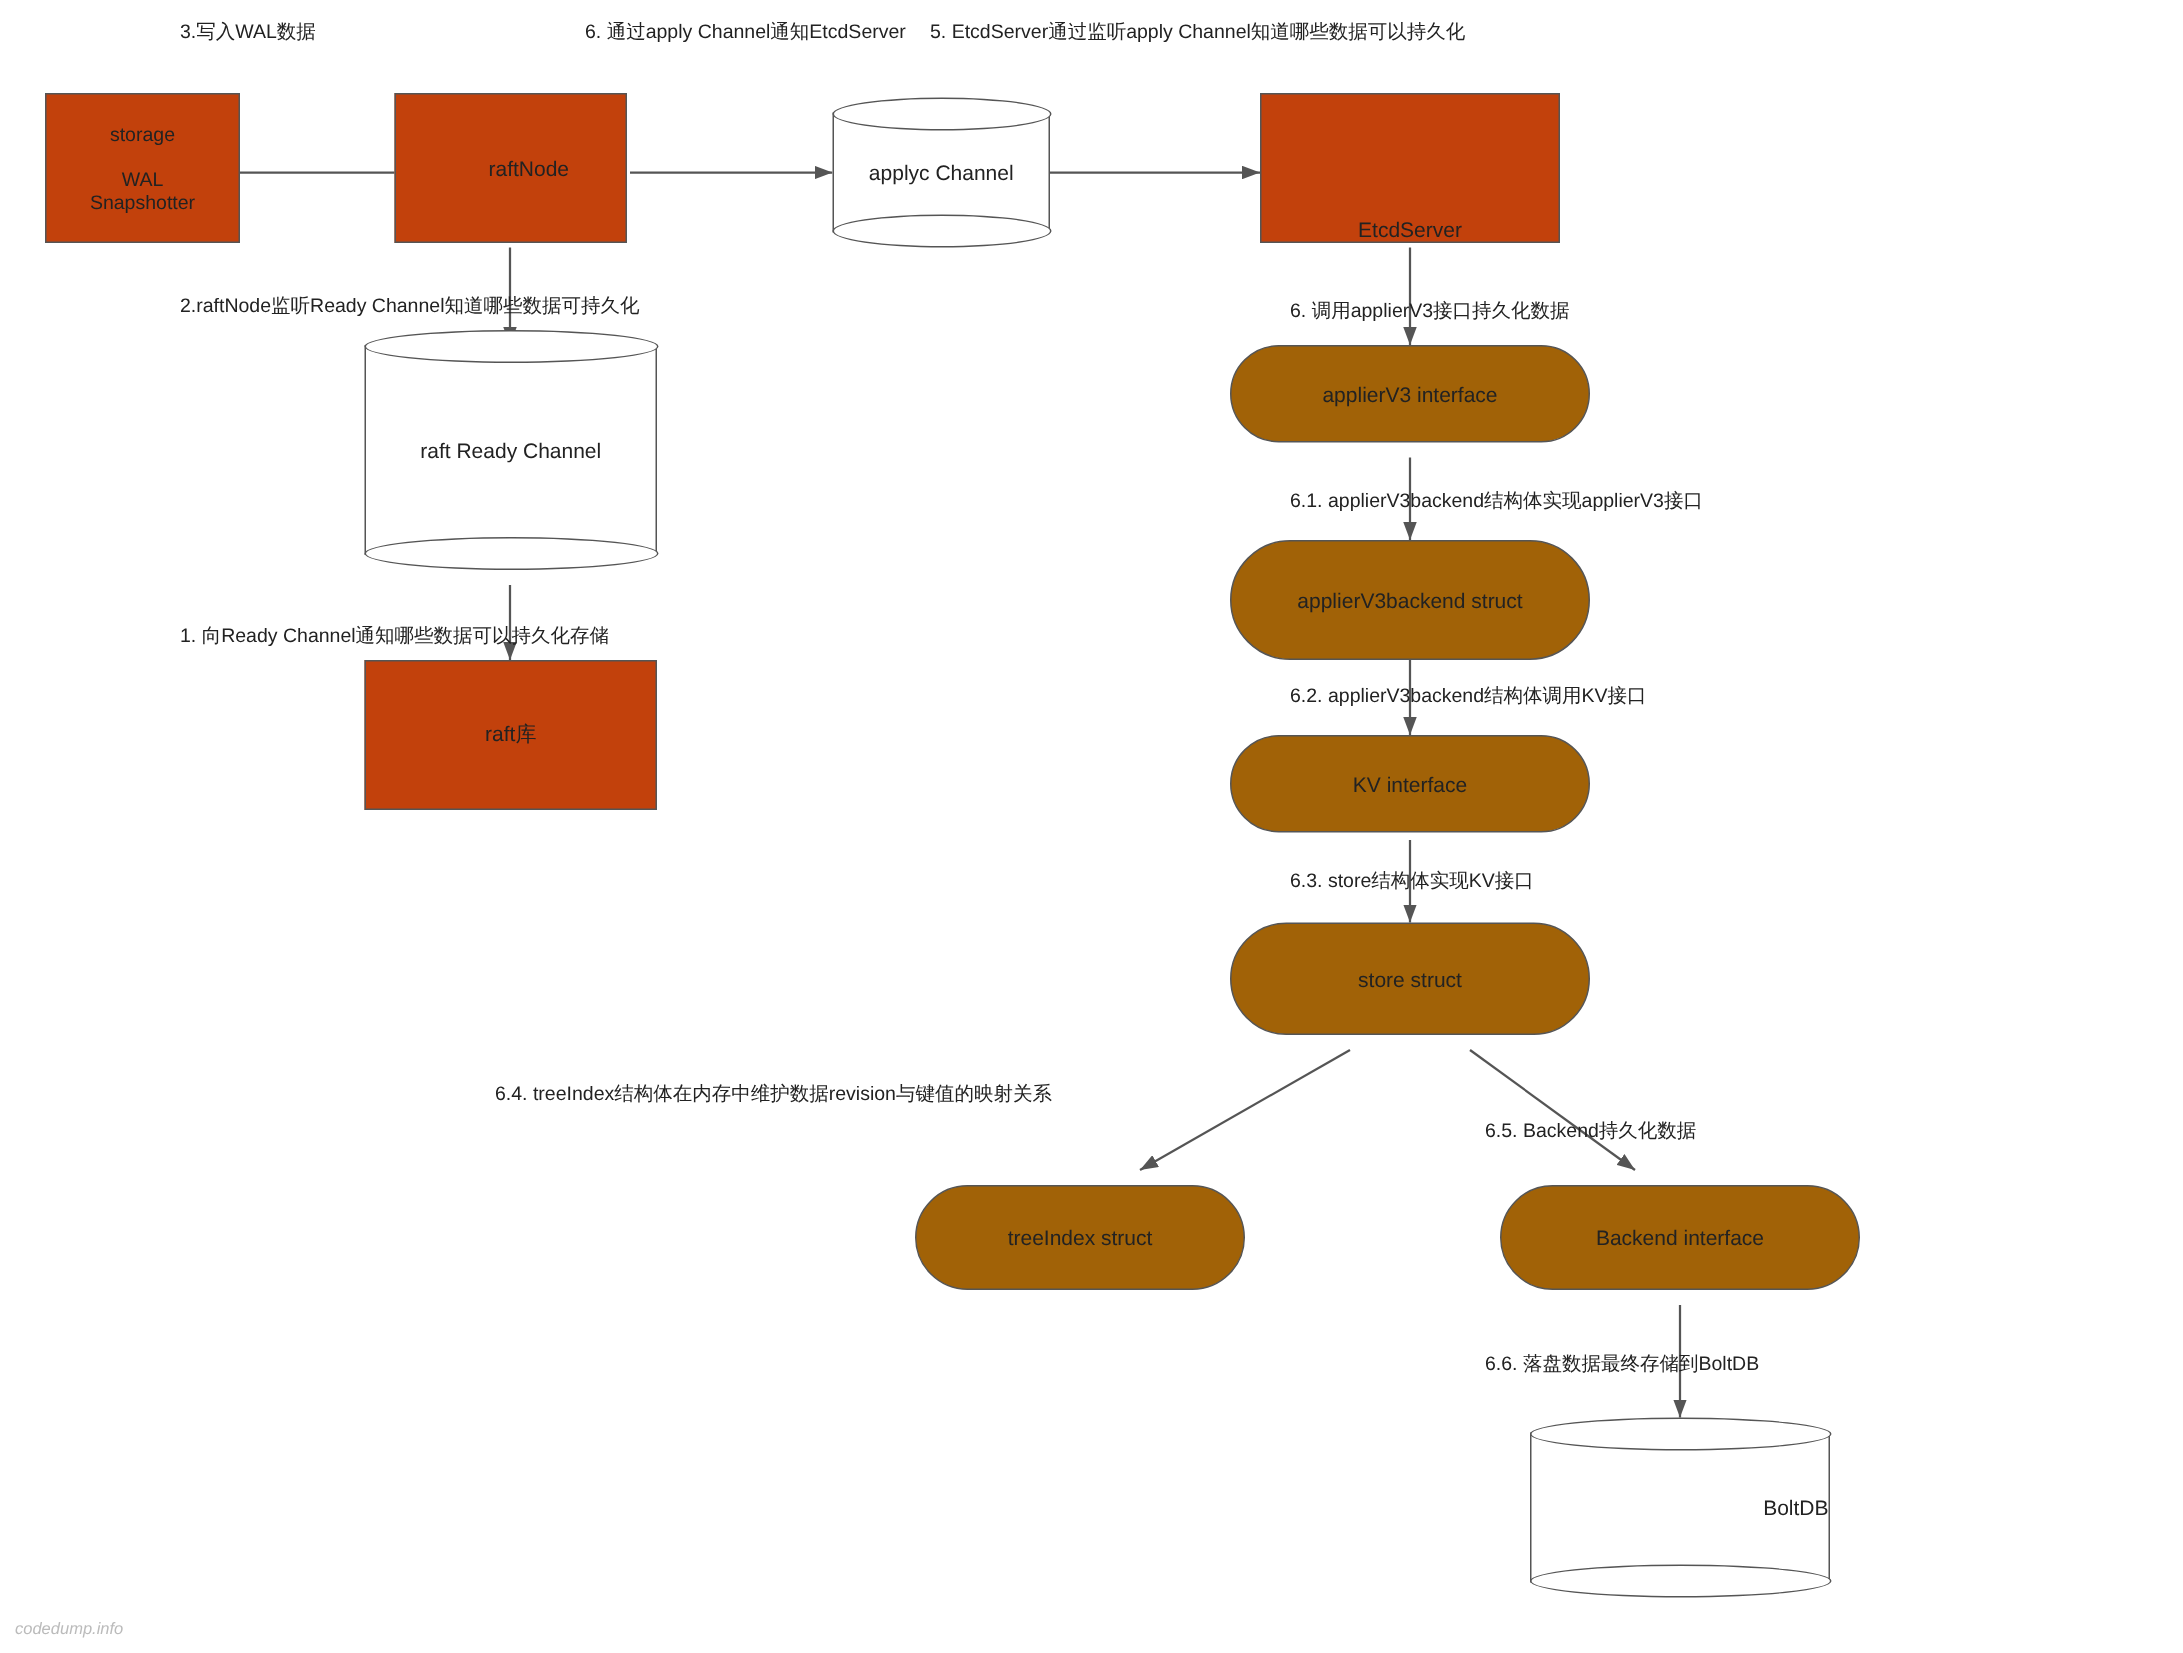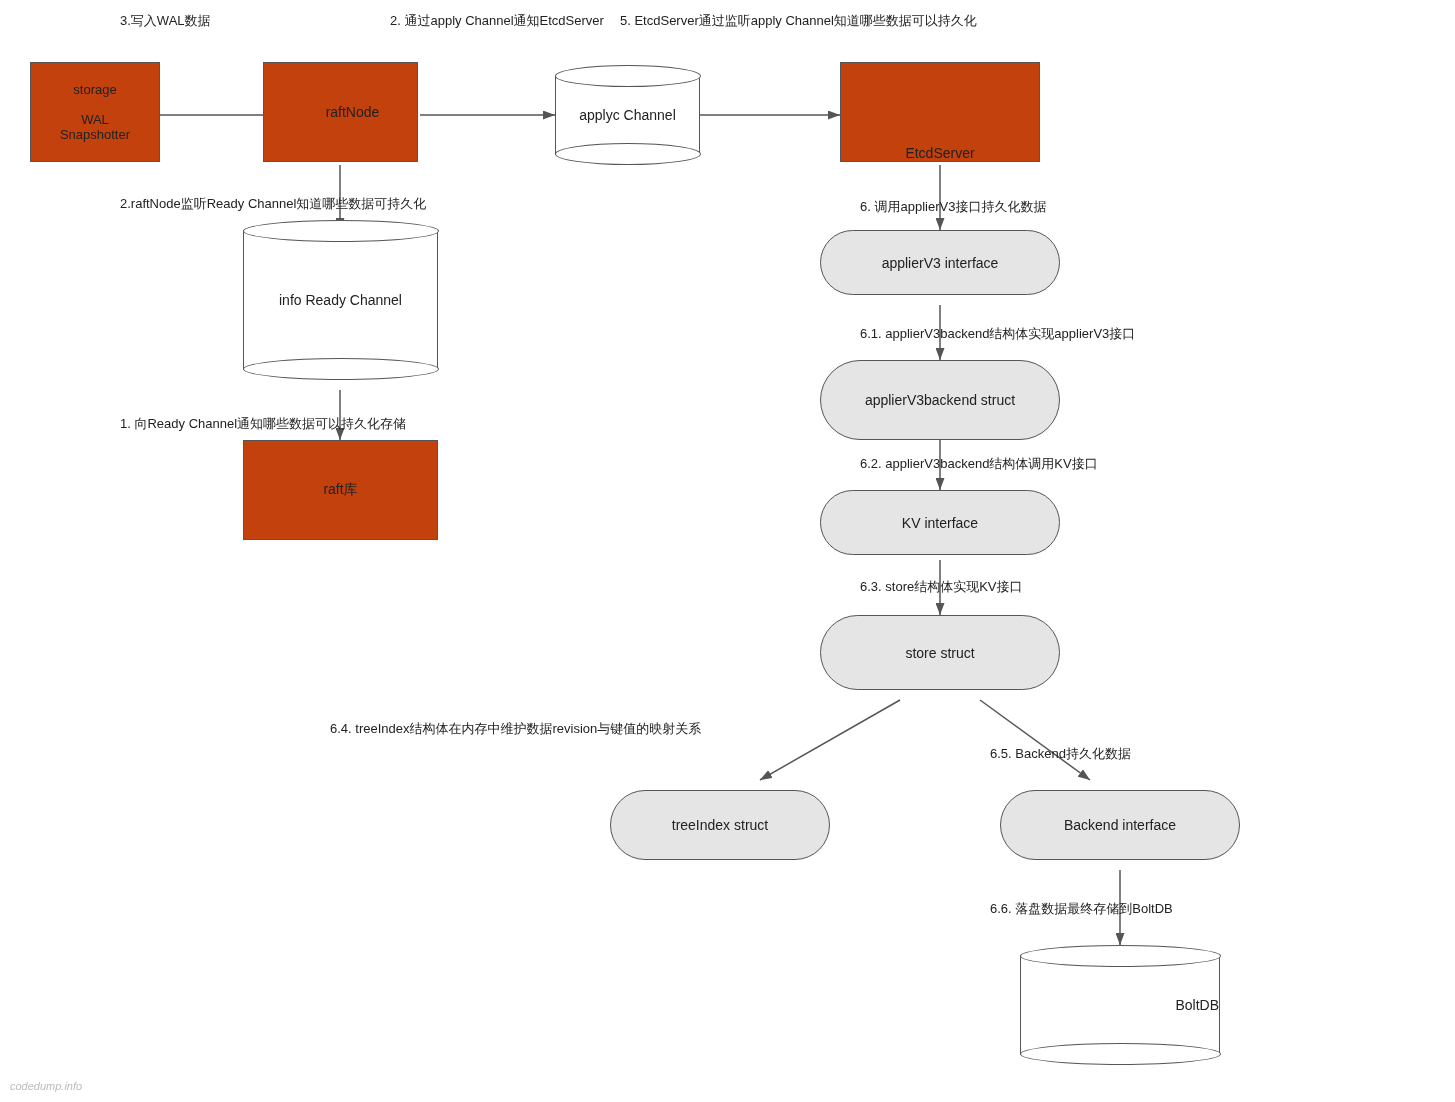--- a/index.html
+++ b/index.html
@@ -61,21 +61,21 @@
       top: -10px;
     }
     .cylinder::after {
       bottom: -10px;
     }
     
     .ellipse {
       position: absolute;
       border: 1.5px solid #555;
       border-radius: 40px;
-      background: #e5e5e5;
+      background: #a16207;
       display: flex;
       align-items: center;
       justify-content: center;
       text-align: right;
       font-size: 14px;
     }
     
     .arrows-svg {
       position: absolute;
       top: 0;
@@ -124,21 +124,21 @@
     <line x1="940" y1="560" x2="940" y2="615" stroke="#555" stroke-width="1.5" marker-end="url(#arrowhead)"></line>
 
     <line x1="900" y1="700" x2="760" y2="780" stroke="#555" stroke-width="1.5" marker-end="url(#arrowhead)"></line>
 
     <line x1="980" y1="700" x2="1090" y2="780" stroke="#555" stroke-width="1.5" marker-end="url(#arrowhead)"></line>
 
     <line x1="1120" y1="870" x2="1120" y2="945" stroke="#555" stroke-width="1.5" marker-end="url(#arrowhead)"></line>
   </svg>
 
   <div class="label" style="top:12px; left:120px;">3.写入WAL数据</div>
-  <div class="label" style="top:12px; left:390px;">2. 通过apply Channel通知EtcdServer</div>
+  <div class="label" style="top:12px; left:390px;">6. 通过apply Channel通知EtcdServer</div>
   <div class="label" style="top:12px; left:620px;">5. EtcdServer通过监听apply Channel知道哪些数据可以持久化</div>
   <div class="label" style="top:195px; left:120px;">2.raftNode监听Ready Channel知道哪些数据可持久化</div>
   <div class="label" style="top:415px; left:120px;">1. 向Ready Channel通知哪些数据可以持久化存储</div>
   <div class="label" style="top:198px; left:860px;">6. 调用applierV3接口持久化数据</div>
   <div class="label" style="top:325px; left:860px;">6.1. applierV3backend结构体实现applierV3接口</div>
   <div class="label" style="top:455px; left:860px;">6.2. applierV3backend结构体调用KV接口</div>
   <div class="label" style="top:578px; left:860px;">6.3. store结构体实现KV接口</div>
   <div class="label" style="top:720px; left:330px;">6.4. treeIndex结构体在内存中维护数据revision与键值的映射关系</div>
   <div class="label" style="top:720px; left:990px;margin-top:25px;">6.5. Backend持久化数据</div>
   <div class="label" style="top:900px; left:990px;">6.6. 落盘数据最终存储到BoltDB</div>
@@ -156,21 +156,21 @@
 
   <div class="cylinder" style="left:555px; top:75px; width:145px; height:80px;">
     <span style="position:relative; z-index:1;">applyc Channel</span>
   </div>
 
   <div class="box-rect" style="left:840px; top:62px; width:200px; height:100px;align-items:flex-end;">
     <span>EtcdServer</span>
   </div>
 
   <div class="cylinder" style="left:243px; top:230px; width:195px; height:140px;">
-    <span style="position:relative; z-index:1; font-size:14px;">info Ready Channel</span>
+    <span style="position:relative; z-index:1; font-size:14px;">raft Ready Channel</span>
   </div>
 
   <div class="box-rect" style="left:243px; top:440px; width:195px; height:100px;">
     <span>raft库</span>
   </div>
 
   <div class="ellipse" style="left:820px; top:230px; width:240px; height:65px;">
     <span>applierV3 interface</span>
   </div>
 

